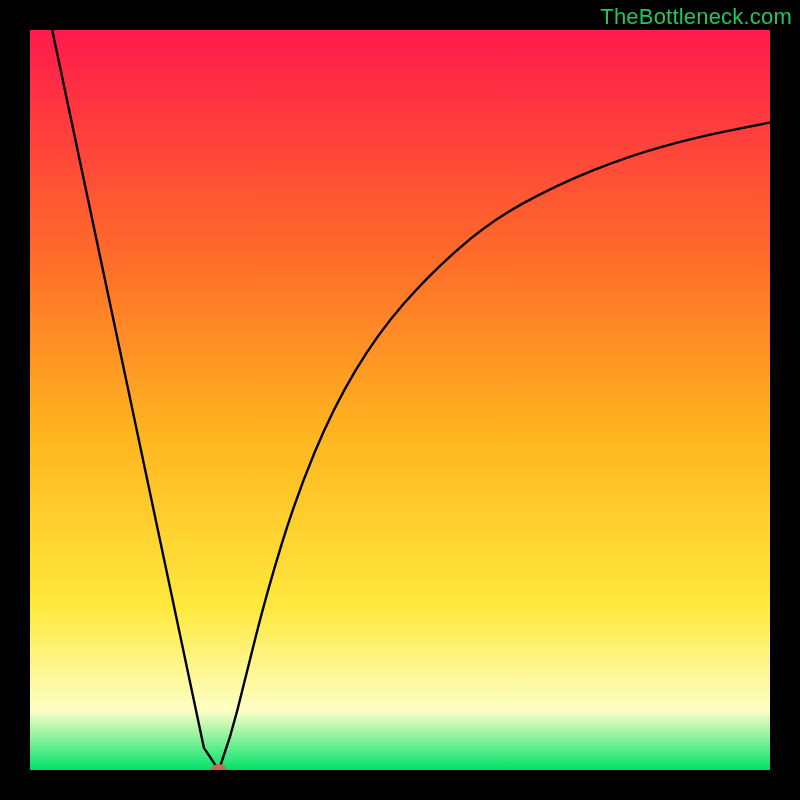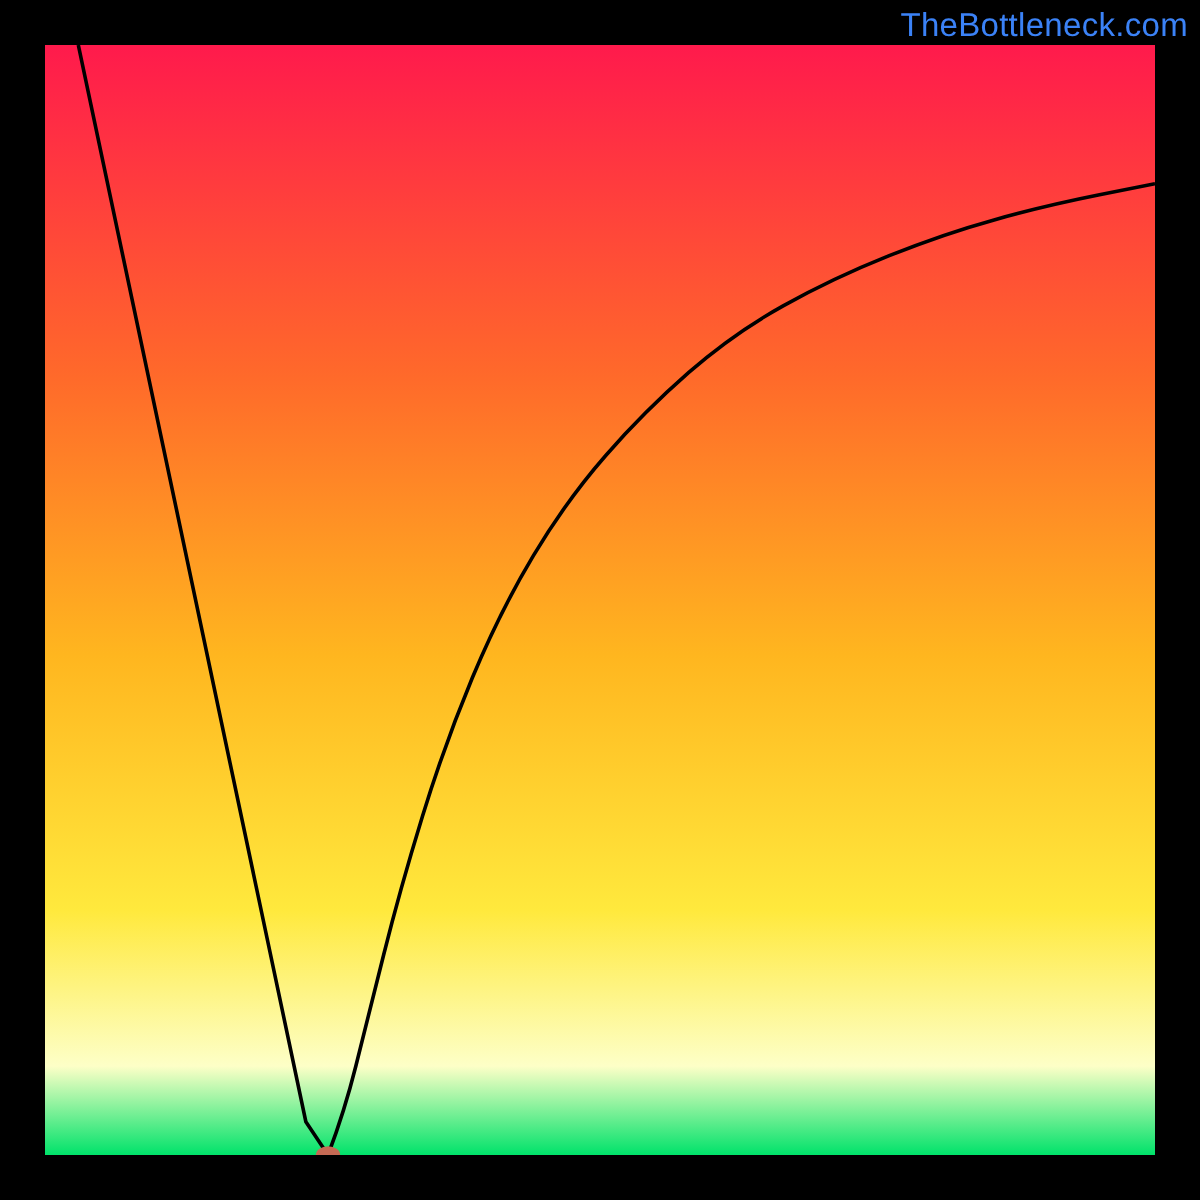--- a/index.html
+++ b/index.html
@@ -22,21 +22,21 @@
     left: 30px;
     top: 30px;
     width: 740px;
     height: 740px;
     
   }
   .watermark {
     position: absolute;
     top: 4px;
     right: 8px;
-    color: #3b82f6;
+    color: #22c55e;
     font-size: 22px;
     font-weight: 500;
     letter-spacing: 0.2px;
     font-family: Arial, Helvetica, sans-serif;
   }
   svg {
     display: block;
   }
 </style>
 </head>

